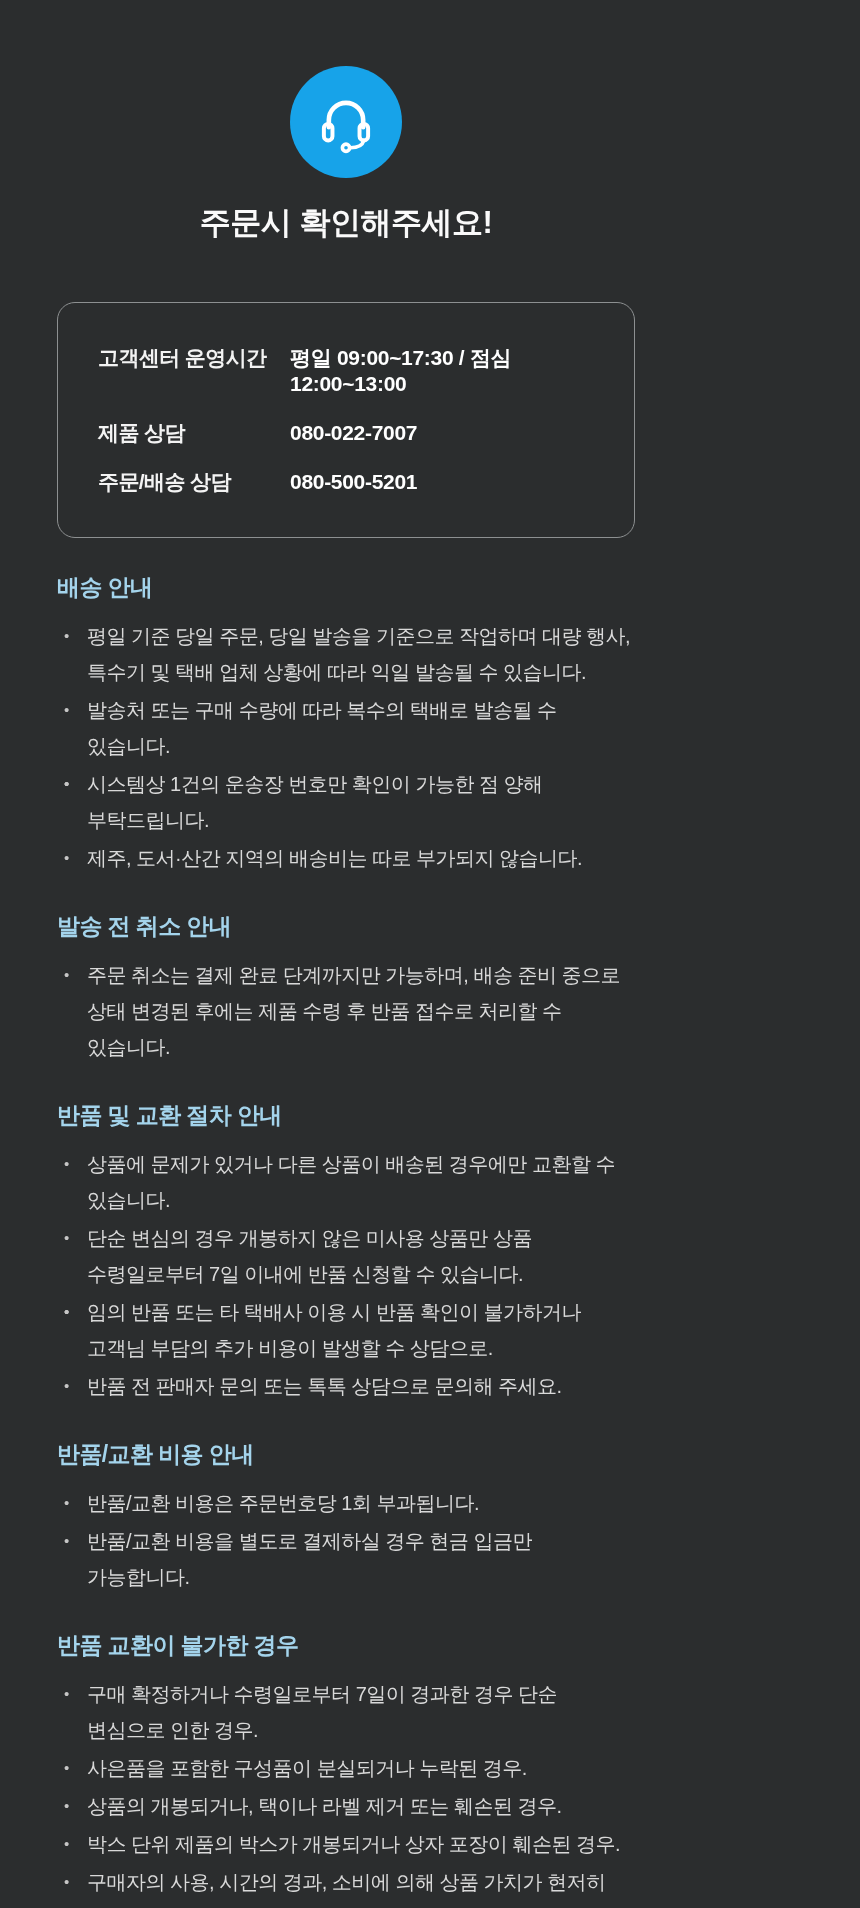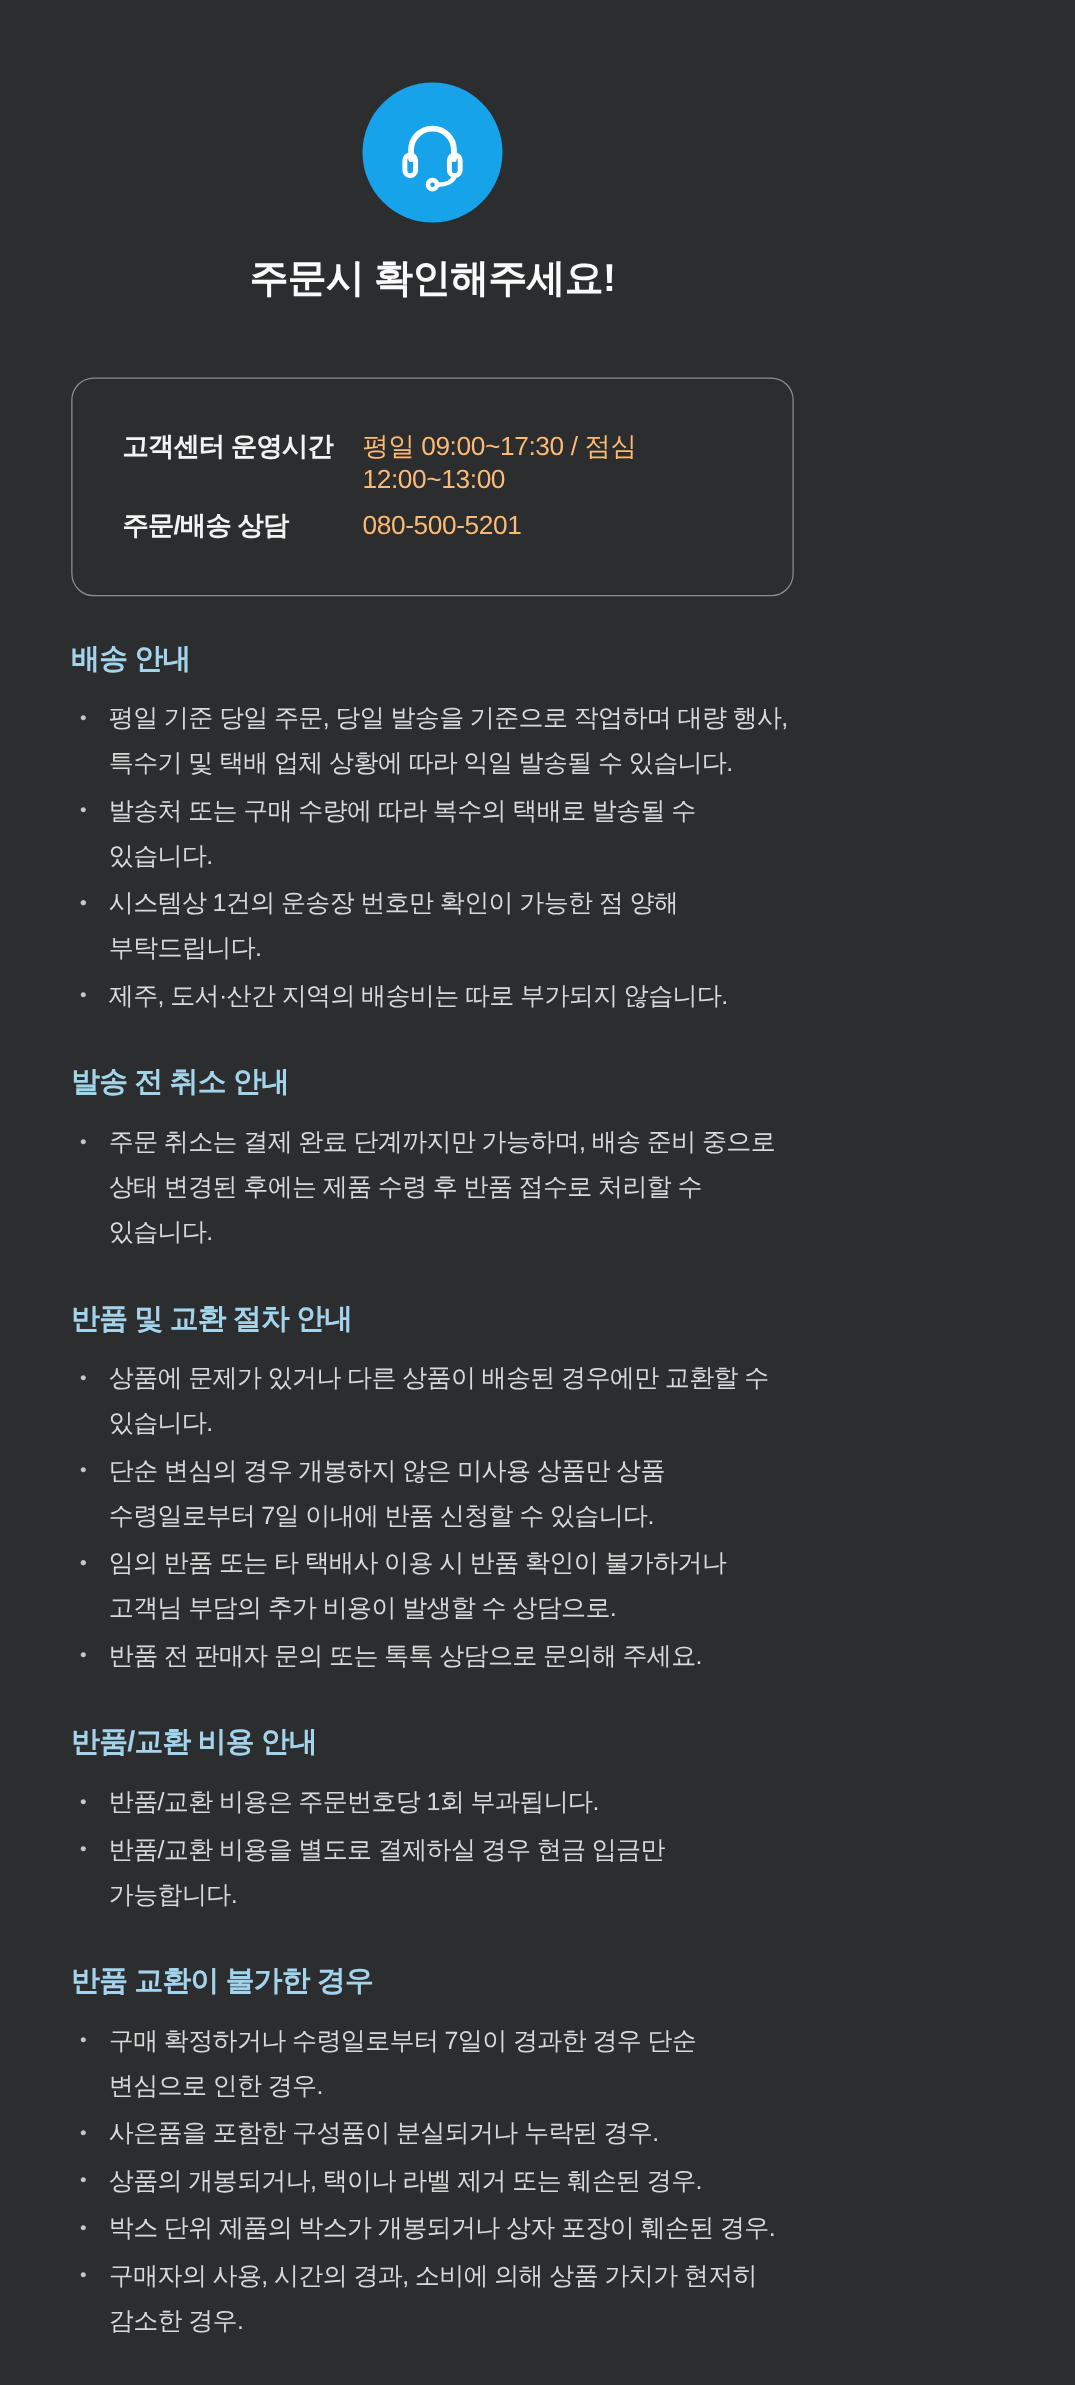--- a/index.html
+++ b/index.html
@@ -36,37 +36,37 @@
     margin: 26px 0 0 0;
     line-height: 38px;
   }
   .contact-box {
     margin: 60px 57px 0 57px;
     border: 1px solid #8d9091;
     border-radius: 18px;
     padding: 42px 40px;
     display: flex;
     flex-direction: column;
-    gap: 11px;
+    gap: 23px;
     box-sizing: border-box;
   }
   .contact-row { display: flex; align-items: baseline; }
   .contact-label {
     width: 192px;
     flex-shrink: 0;
     color: #f3f3f3;
     font-size: 21px;
     font-weight: 700;
     letter-spacing: -0.6px;
     line-height: 26px;
   }
   .contact-value {
-    color: #fdba74;
+    color: #ffffff;
     font-size: 21px;
-    font-weight: 400;
+    font-weight: 700;
     letter-spacing: -0.3px;
     line-height: 26px;
   }
   .content { padding: 0 57px; }
   .section { margin-top: 36px; }
   .section-heading {
     color: #a4d4ec;
     font-size: 23px;
     font-weight: 700;
     letter-spacing: -0.6px;
@@ -107,20 +107,24 @@
       <circle cx="50" cy="89" r="5.5" stroke="#ffffff" stroke-width="5.5" fill="none"></circle>
     </svg>
   </div>
 
   <h1 class="page-title">주문시 확인해주세요!</h1>
 
   <div class="contact-box">
     <div class="contact-row">
       <span class="contact-label">고객센터 운영시간</span>
       <span class="contact-value">평일 09:00~17:30 / 점심 12:00~13:00</span>
+    </div>
+    <div class="contact-row">
+      <span class="contact-label">제품 상담</span>
+      <span class="contact-value">080-022-7007</span>
     </div>
     <div class="contact-row">
       <span class="contact-label">주문/배송 상담</span>
       <span class="contact-value">080-500-5201</span>
     </div>
   </div>
 
   <div class="content">
 
     <div class="section" style="margin-top:35px;">

